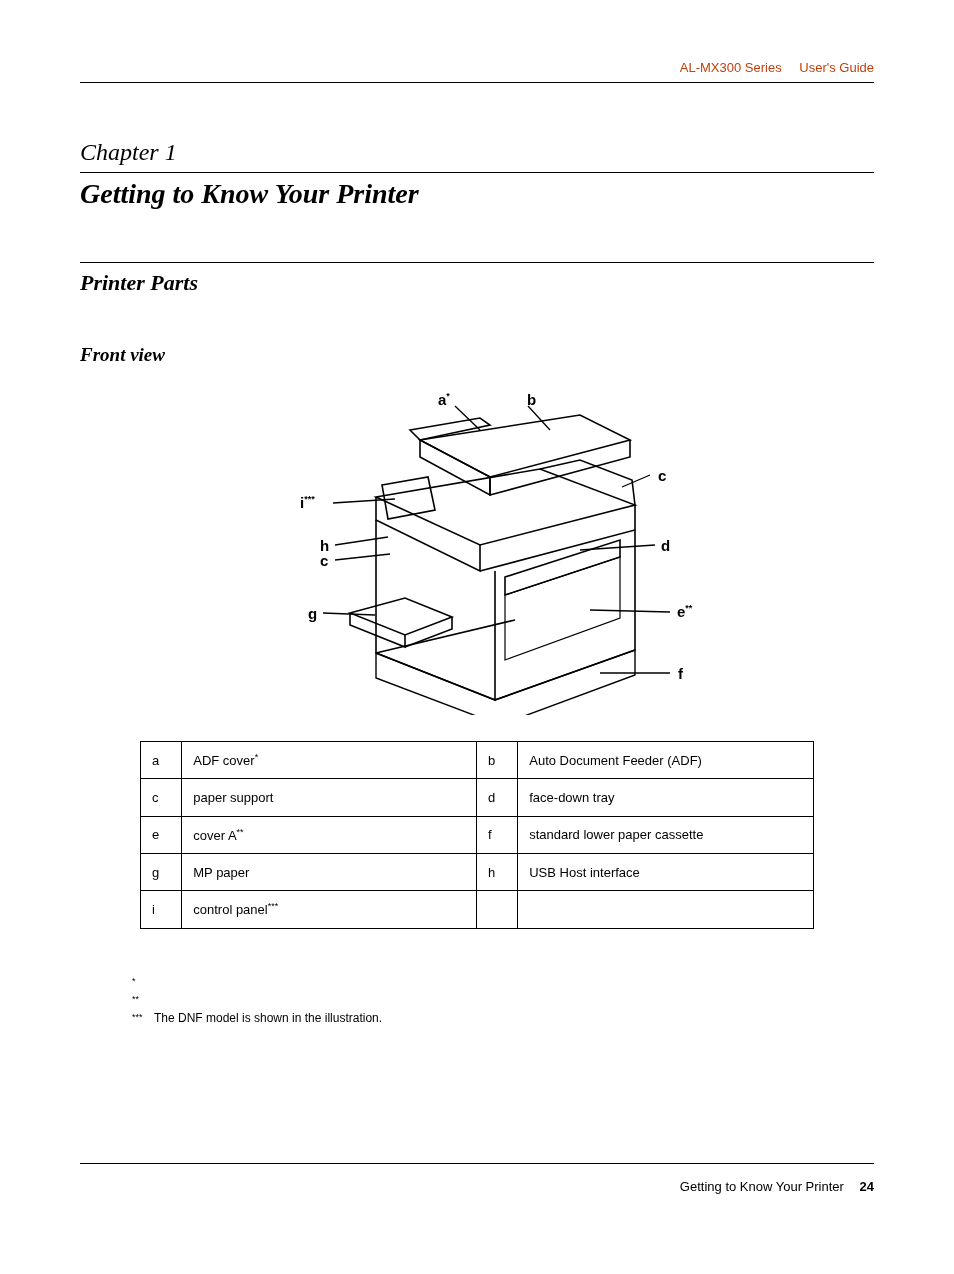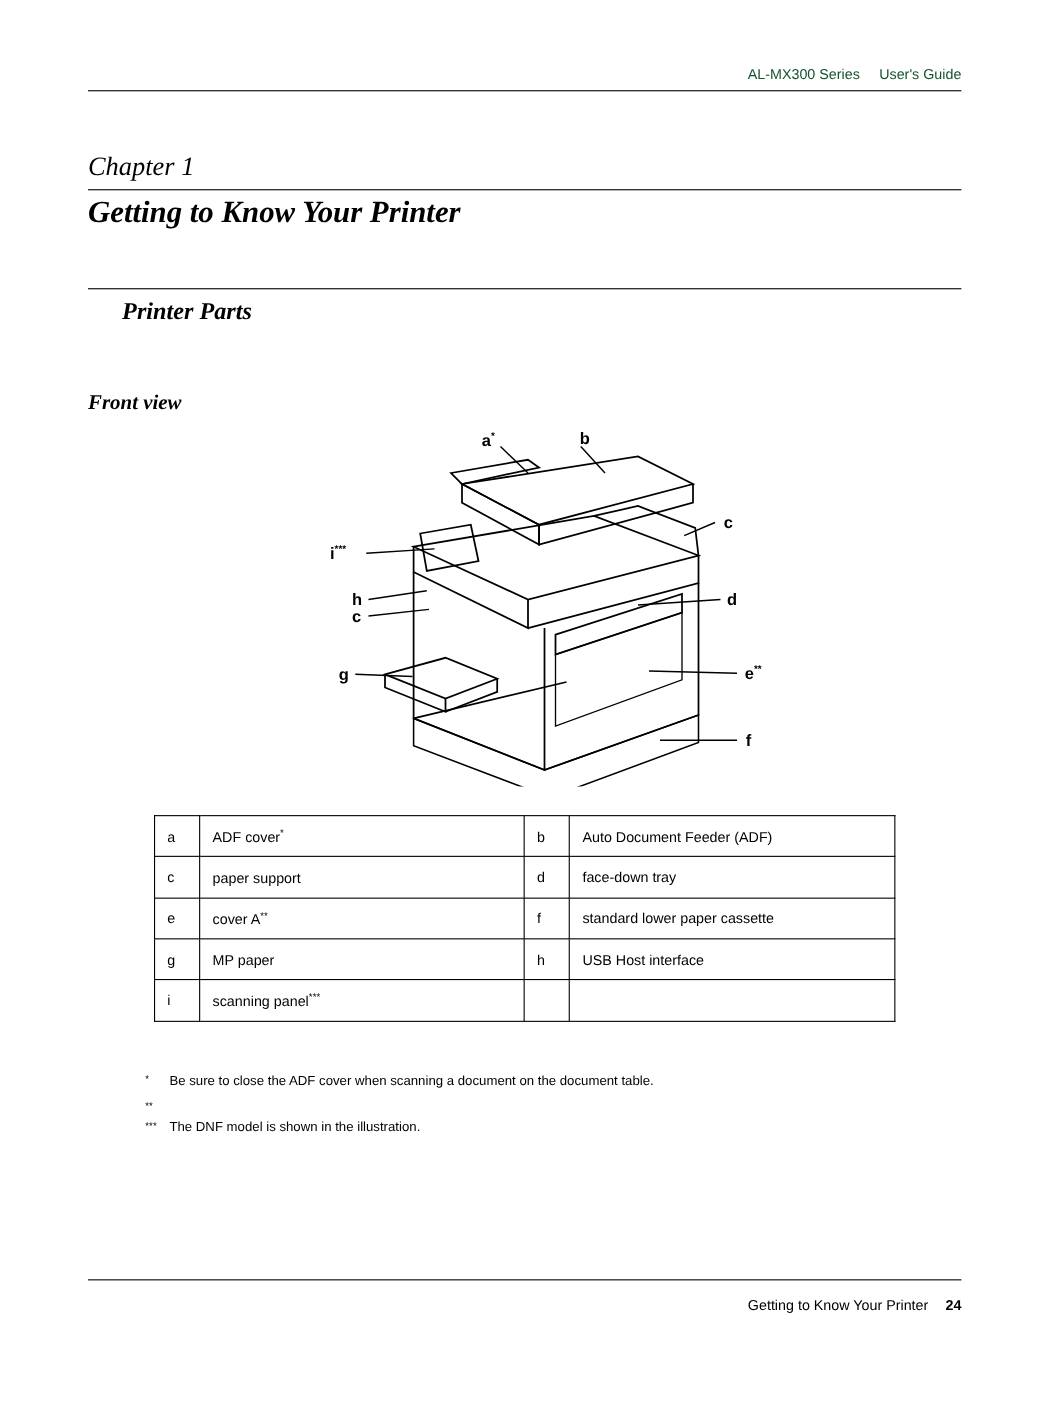--- a/index.html
+++ b/index.html
@@ -14,21 +14,21 @@
       width: 954px;
       height: 1274px;
       position: relative;
     }
     .header-bar {
       position: absolute;
       top: 60px;
       right: 80px;
       font-family: Arial, Helvetica, sans-serif;
       font-size: 13px;
-      color: #14532d;
+      color: #c2410c;
     }
     .header-bar span:first-child {
       margin-right: 14px;
     }
     .top-rule {
       position: absolute;
       top: 82px;
       left: 80px;
       right: 80px;
       border-top: 1px solid #000;
@@ -63,30 +63,28 @@
       right: 80px;
       border-top: 1px solid #000;
     }
     .sect-title {
       position: absolute;
       top: 270px;
       left: 80px;
       font-style: italic;
       font-weight: bold;
       font-size: 22px;
-      margin-left: 31px;
     }
     .subsect-title {
       position: absolute;
       top: 344px;
       left: 80px;
       font-style: italic;
       font-weight: bold;
       font-size: 19px;
-      margin-top: 12px;
     }
     .diagram-area {
       position: absolute;
       top: 385px;
       left: 280px;
       width: 440px;
       height: 330px;
     }
     .label-letter {
       position: absolute;
@@ -258,31 +256,30 @@
     <td class="col-desc">standard lower paper cassette</td>
   </tr>
   <tr>
     <td class="col-letter">g</td>
     <td class="col-desc"><span>MP paper</span><span class="sup"></span></td>
     <td class="col-letter">h</td>
     <td class="col-desc">USB Host interface</td>
   </tr>
   <tr>
     <td class="col-letter">i</td>
-    <td class="col-desc"><span>scanning panel</span><span class="sup">***</span></td>
+    <td class="col-desc"><span>control panel</span><span class="sup">***</span></td>
     <td class="col-letter"></td>
     <td class="col-desc"></td>
   </tr>
 </tbody>
   </table>
 
 <div class="footnotes">
   <div>
       <span class="sup">*</span>
-      <span>Be sure to close the ADF cover when scanning a document on the document table.</span>
     </div>
   <div>
       <span class="sup">**</span>
     </div>
   <div>
       <span class="sup">***</span>
       <span>The DNF model is shown in the illustration.</span>
     </div>
 </div>
 

